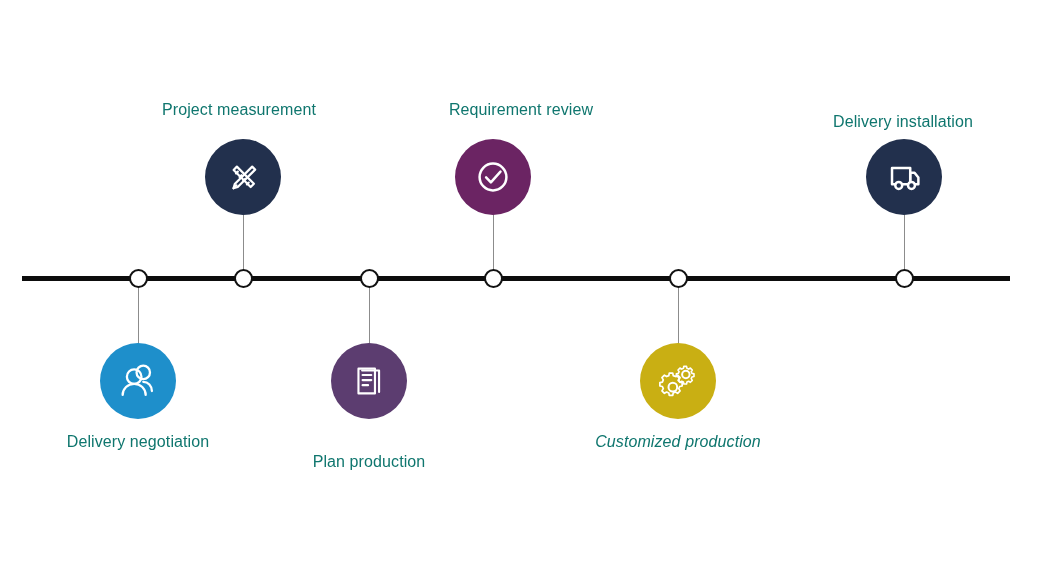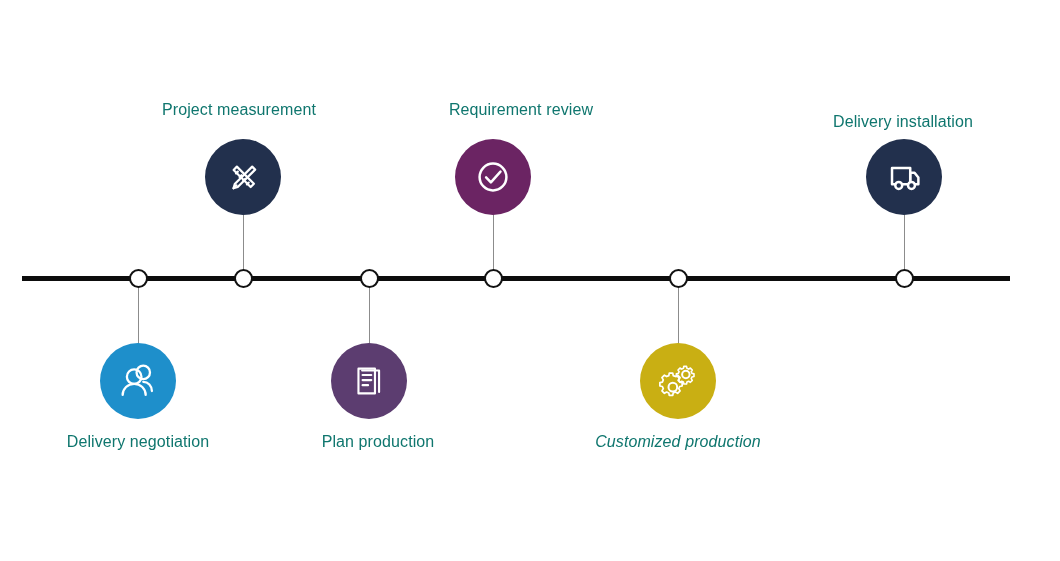--- a/index.html
+++ b/index.html
@@ -133,21 +133,21 @@
     <span>
       <svg width="44" height="44" viewBox="0 0 48 48" fill="none" stroke="#ffffff" stroke-width="2.3" stroke-linejoin="round" stroke-linecap="round">
         <path d="M16.5 12.5h18.5v23.5"></path>
         <path d="M12.5 10.5h18v27h-18z"></path>
         <path d="M17 17.5h9.5"></path>
         <path d="M17 23h9.5"></path>
         <path d="M17 28.5h6"></path>
       </svg>
     </span>
   </div>
-  <div class="step-label" style="left:369px; top:433px;margin-left:9px;">Plan production</div>
+  <div class="step-label" style="left:369px; top:453px;">Plan production</div>
 
   <div class="bubble" style="left:493px; top:139px; background:#6B2463;">
     <span>
       <svg width="46" height="46" viewBox="0 0 48 48" fill="none" stroke="#ffffff" stroke-width="2.6" stroke-linecap="round" stroke-linejoin="round">
         <circle cx="24" cy="24" r="14"></circle>
         <path d="M16.8 24.4l5 5.2 10-11.2"></path>
       </svg>
     </span>
   </div>
   <div class="step-label" style="left:491px; top:101px;margin-left:30px;">Requirement review</div>

